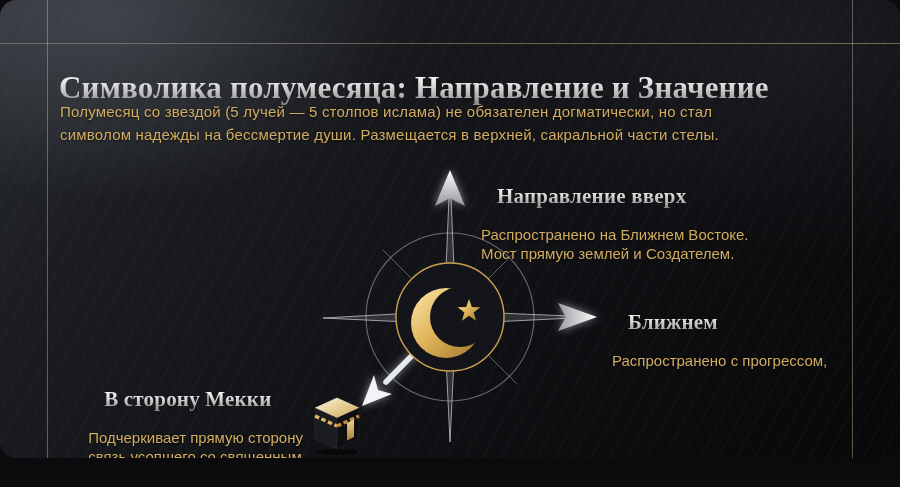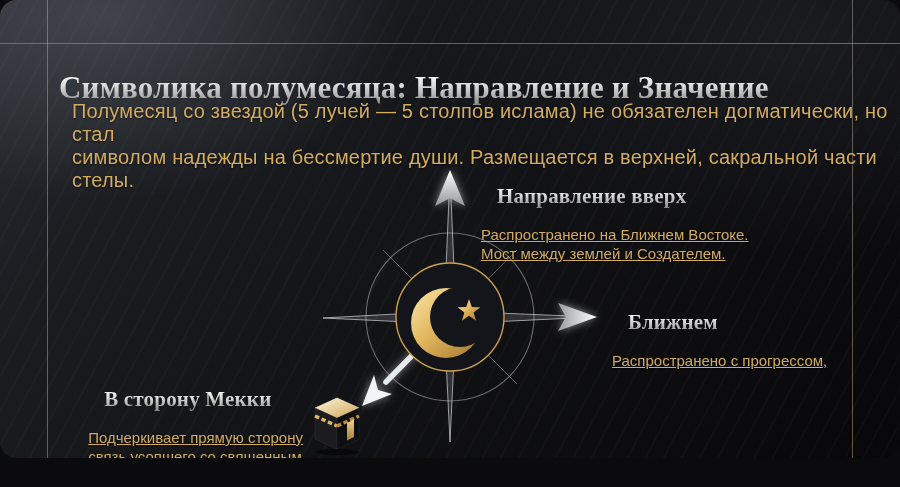--- a/index.html
+++ b/index.html
@@ -40,35 +40,34 @@
     background-clip: text;
     color: transparent;
   }
 
   .title {
     position: absolute; left: 59px; top: 49px;
     font-size: 31px; letter-spacing: 0.2px; white-space: nowrap;
   }
 
   .subtitle {
-    position: absolute; left: 72px; top: 100px;
-    font-size: 20px; line-height: 23px;
+    position: absolute; left: 60px; top: 100px;
+    font-size: 15px; line-height: 23px;
     color: #d2ac61; letter-spacing: 0.2px;
     text-shadow: 0 1px 2px rgba(0,0,0,0.6);
   }
 
   .dir { position: absolute; }
   .dir h2 {
     margin: 16px; font-size: 21px; letter-spacing: 0.2px; white-space: nowrap;
   }
   .dir .body {
     margin-top: 7px; font-size: 15px; line-height: 19px;
     color: #d2ac61; text-shadow: 0 1px 2px rgba(0,0,0,0.6);
     white-space: nowrap;
-    text-decoration: underline;
   }
   .dir-up    { left: 481px; top: 168px; }
   .dir-right { left: 612px; top: 294px; }
   .dir-mecca { right: 597px; top: 371px; text-align: left; }
 
   .compass-svg, .kaaba-svg { position: absolute; pointer-events: none; }
   .compass-svg { left: 0; top: 0; }
   .kaaba-svg { left: 310px; top: 394px; }
 </style>
 </head>
@@ -162,21 +161,21 @@
 
   <div class="subtitle">
     <div>Полумесяц со звездой (5 лучей — 5 столпов ислама) не обязателен догматически, но стал</div>
     <div>символом надежды на бессмертие души. Размещается в верхней, сакральной части стелы.</div>
   </div>
 
   <section class="dir dir-up">
     <h2 class="silver-text">Направление вверх</h2>
     <div class="body">
       <div>Распространено на Ближнем Востоке.</div>
-      <div>Мост между землей и Создателем.</div>
+      <div>Мост прямую землей и Создателем.</div>
     </div>
   </section>
 
   <section class="dir dir-right">
     <h2 class="silver-text">Ближнем</h2>
     <div class="body">
       <div>Распространено с прогрессом,</div>
     </div>
   </section>
 

